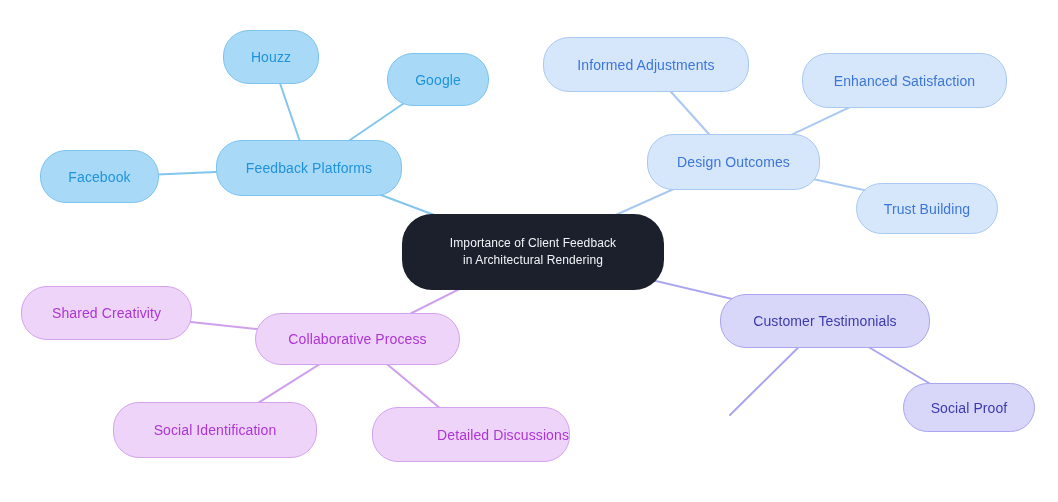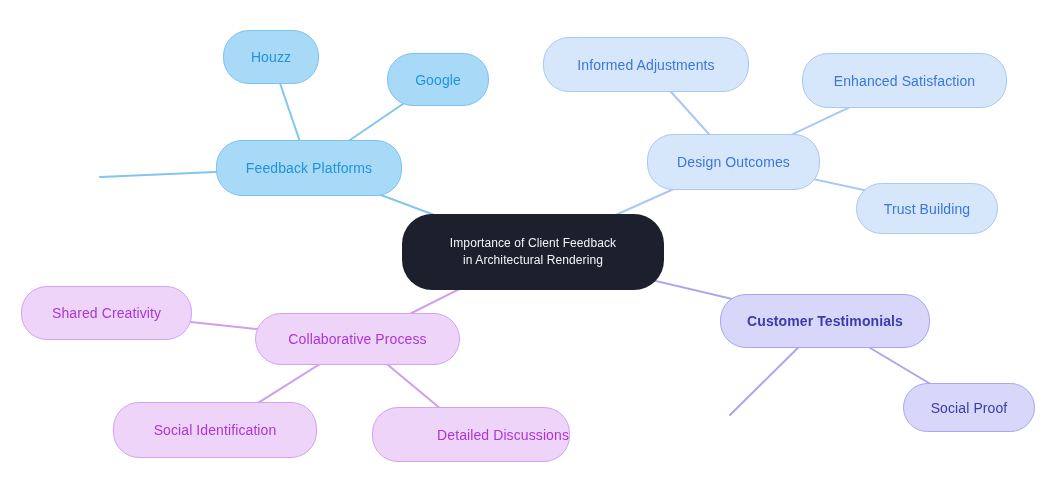--- a/index.html
+++ b/index.html
@@ -105,20 +105,23 @@
 
   <div class="node branch-sky" style="left:216px;top:140px;width:186px;height:56px;">
     <span>Feedback Platforms</span>
   </div>
   <div class="node branch-sky" style="left:223px;top:30px;width:96px;height:54px;">
     <span>Houzz</span>
   </div>
   <div class="node branch-sky" style="left:387px;top:53px;width:102px;height:53px;">
     <span>Google</span>
   </div>
+  <div class="node branch-sky" style="left:40px;top:150px;width:119px;height:53px;">
+    <span>Facebook</span>
+  </div>
 
   <div class="node branch-pale" style="left:647px;top:134px;width:173px;height:56px;">
     <span>Design Outcomes</span>
   </div>
   <div class="node branch-pale" style="left:543px;top:37px;width:206px;height:55px;">
     <span>Informed Adjustments</span>
   </div>
   <div class="node branch-pale" style="left:802px;top:53px;width:205px;height:55px;">
     <span>Enhanced Satisfaction</span>
   </div>
@@ -132,20 +135,20 @@
   <div class="node branch-purple" style="left:21px;top:286px;width:171px;height:54px;">
     <span>Shared Creativity</span>
   </div>
   <div class="node branch-purple" style="left:113px;top:402px;width:204px;height:56px;">
     <span>Social Identification</span>
   </div>
   <div class="node branch-purple" style="left:372px;top:407px;width:198px;height:55px;justify-content:flex-end;">
     <span>Detailed Discussions</span>
   </div>
 
-  <div class="node branch-lavender" style="left:720px;top:294px;width:210px;height:54px;font-weight:bold;">
+  <div class="node branch-lavender" style="left:720px;top:294px;width:210px;height:54px;">
     <span>Customer Testimonials</span>
   </div>
   <div class="node branch-lavender" style="left:903px;top:383px;width:132px;height:49px;">
     <span>Social Proof</span>
   </div>
 
 </div>
 
 </body></html>

